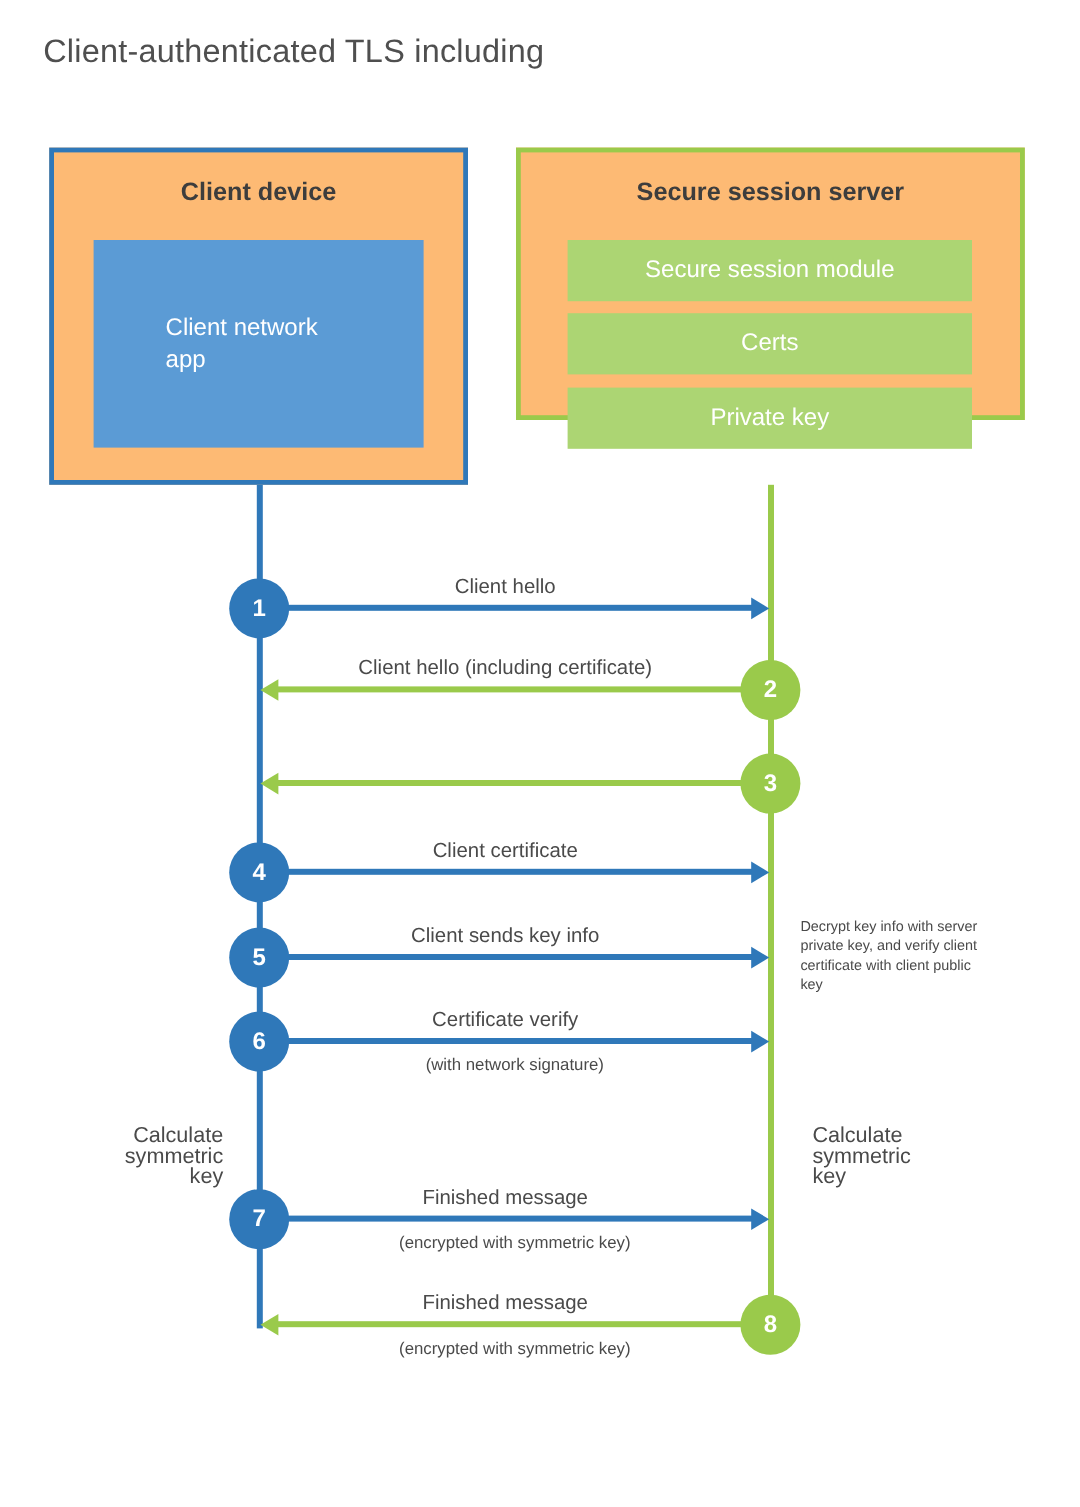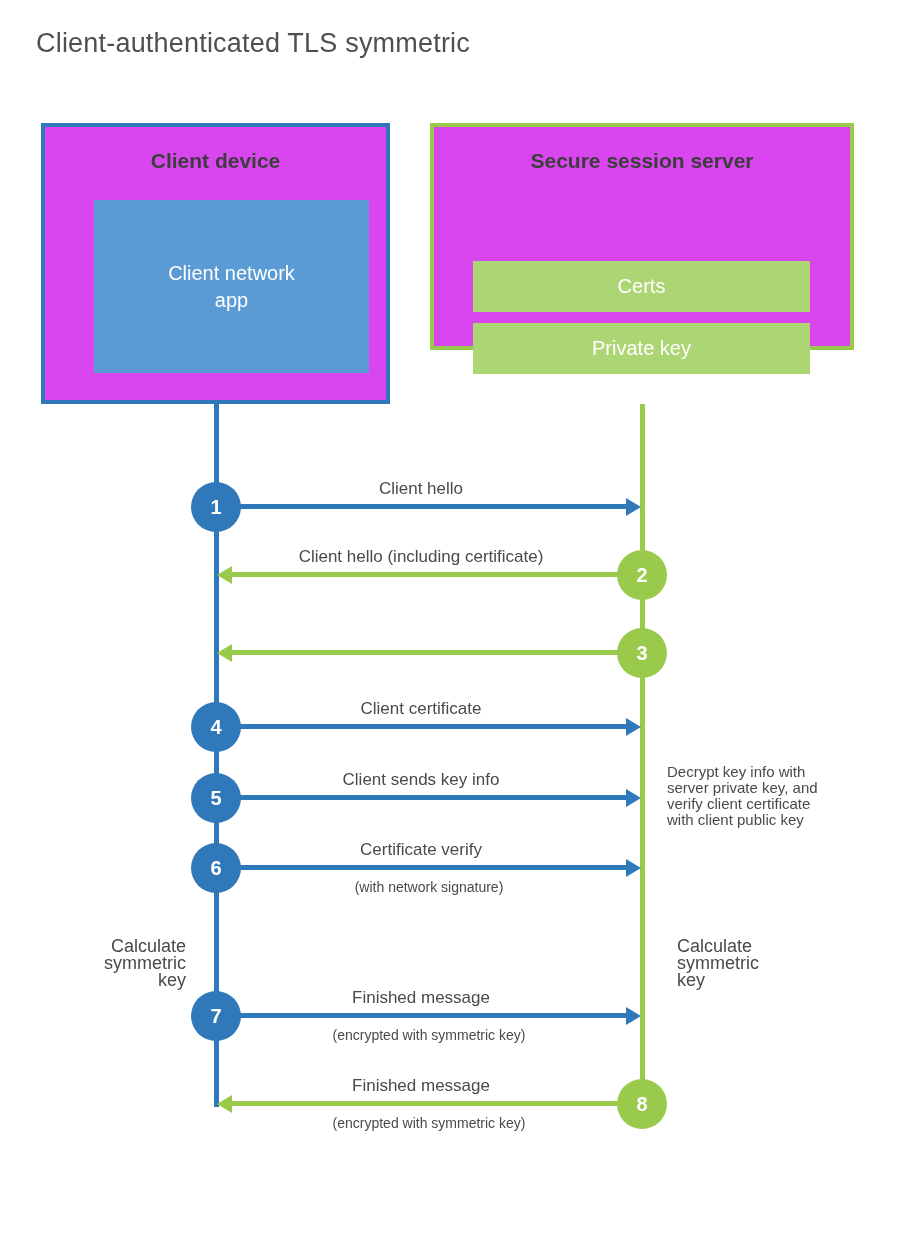--- a/index.html
+++ b/index.html
@@ -2,28 +2,28 @@
 <html style="--blue: #2f78b9; --blue-fill: #5b9bd5; --green: #9aca4b; --green-fill: #acd573;"><head>
 <meta charset="utf-8">
 <style>
   html,body{margin:0;padding:0;background:#fff;}
   .canvas{position:relative;width:900px;height:1256px;background:#fff;overflow:hidden;
           font-family:"Liberation Sans","DejaVu Sans",sans-serif;}
 
   .title{position:absolute;left:36px;top:28px;font-size:27px;font-weight:400;color:#4f4f4f;letter-spacing:.2px;}
 
   
-  .box{position:absolute;top:123px;background:#d946ef;box-sizing:border-box;padding-left:12px;}
+  .box{position:absolute;top:123px;background:#fdba74;box-sizing:border-box;padding-left:12px;}
   .box.client{left:41px;width:349px;height:281px;border:4px solid var(--blue);}
   .box.server{left:430px;width:424px;height:227px;border:4px solid var(--green);}
   .box-title{position:absolute;left:0;right:0;top:22px;text-align:center;
              font-size:21px;font-weight:700;color:#3d3d3d;}
   .app{position:absolute;left:33px;top:73px;width:275px;height:173px;background:var(--blue-fill);
        color:#fff;font-size:20px;line-height:27px;display:flex;align-items:center;justify-content:center;
-       text-align:center;box-sizing:border-box;padding:0 60px;margin-left:16px;}
+       text-align:left;box-sizing:border-box;padding:0 60px;}
   .bar{position:absolute;left:39px;width:337px;height:51px;background:var(--green-fill);
        color:#fff;font-size:20px;line-height:51px;text-align:center;}
 
   
   .vline{position:absolute;top:404px;width:5px;}
   .vline.blue-vline{left:214px;height:703px;background:var(--blue);}
   .vline.green-vline{left:640px;height:700px;background:var(--green);}
 
   
   .step{position:absolute;left:216px;width:426px;height:50px;}
@@ -35,39 +35,40 @@
   .step.blue .head{right:1px;border-left:15px solid var(--blue);}
   .step.green .head{left:1px;border-right:15px solid var(--green);}
   .badge{position:absolute;top:0;width:50px;height:50px;border-radius:50%;color:#fff;
          font-size:20px;font-weight:700;line-height:50px;text-align:center;}
   .step.blue .badge{left:-25px;background:var(--blue);}
   .step.green .badge{right:-25px;background:var(--green);}
   .label{position:absolute;left:0;right:16px;bottom:33px;text-align:center;font-size:17px;color:#4a4a4a;}
   .sub{position:absolute;left:0;right:0;top:36px;text-align:center;font-size:14px;color:#4a4a4a;}
 
   
-  .note{position:absolute;left:667px;top:764px;width:160px;font-size:15px;line-height:16px;color:#4a4a4a;}
+  .note{position:absolute;left:667px;top:764px;width:160px;font-size:12px;line-height:16px;color:#4a4a4a;}
   .calc{position:absolute;top:938px;width:100px;font-size:18px;line-height:17px;color:#4a4a4a;}
   .calc-left{left:86px;text-align:right;}
   .calc-right{left:677px;text-align:left;}
 </style>
 </head>
 <body>
 
 <div class="canvas">
 
-  <div class="title">Client-authenticated TLS symmetric</div>
+  <div class="title">Client-authenticated TLS including</div>
 
   <div class="box client">
     <div class="box-title">Client device</div>
     <div class="app">Client network app</div>
   </div>
 
   <div class="box server">
     <div class="box-title">Secure session server</div>
+    <div class="bar" style="top:73px">Secure session module</div>
     <div class="bar" style="top:134px">Certs</div>
     <div class="bar" style="top:196px">Private key</div>
   </div>
 
   <div class="vline blue-vline"></div>
   <div class="vline green-vline"></div>
 
   <div class="step blue" style="top:482px">
     <div class="shaft"></div>
     <div class="head"></div>

